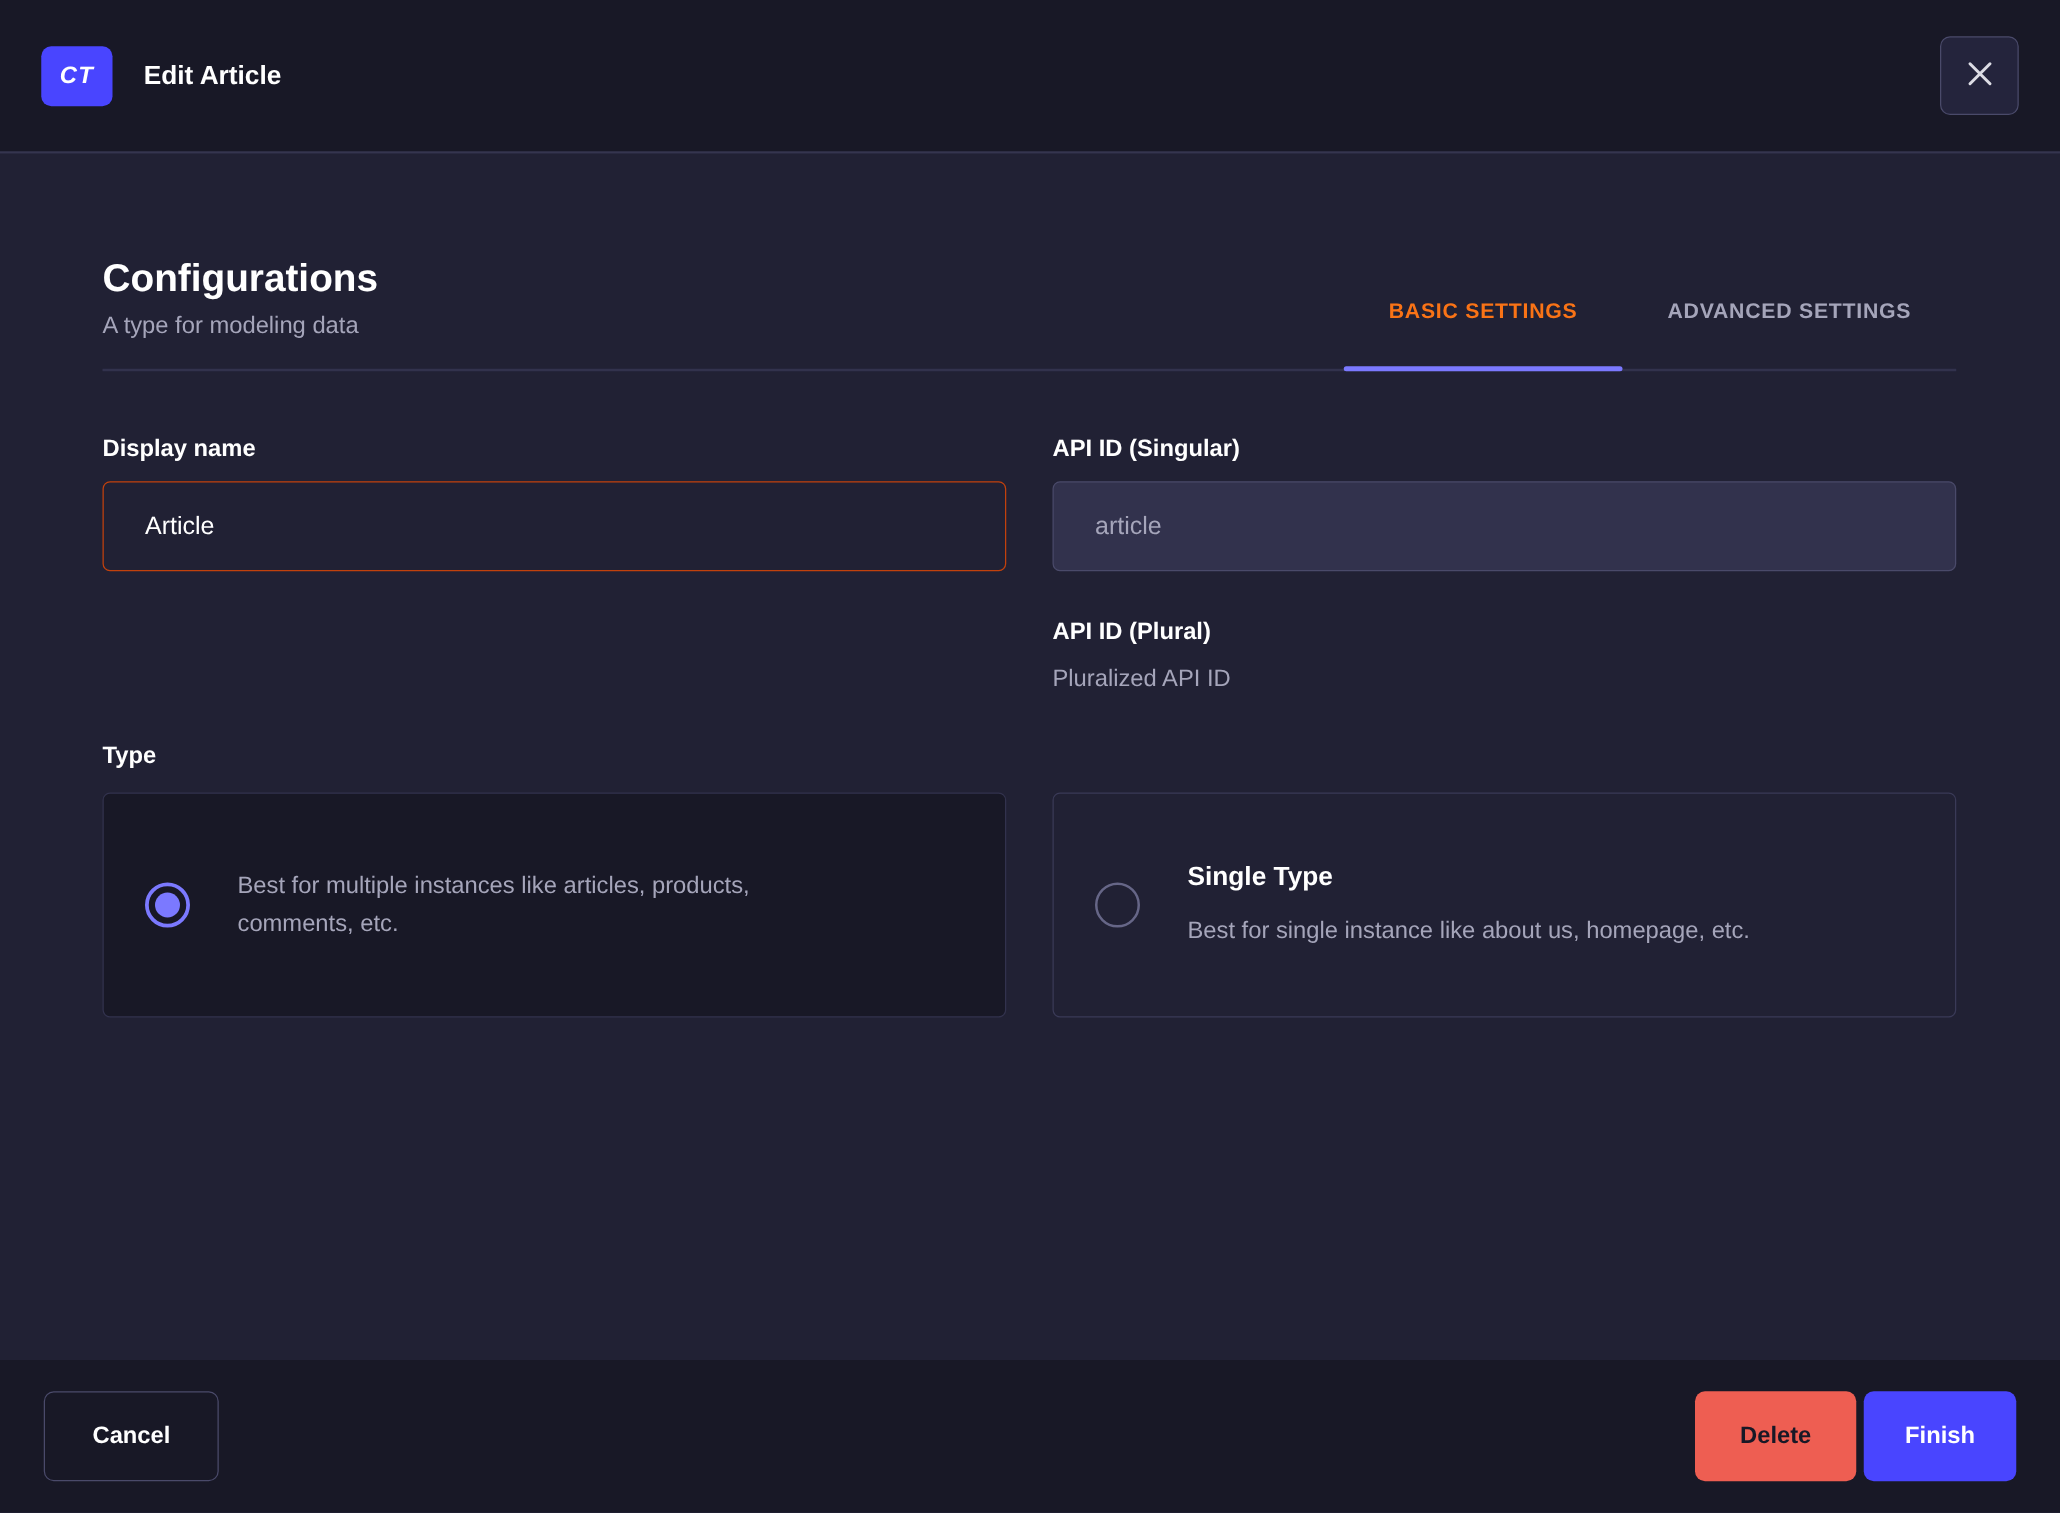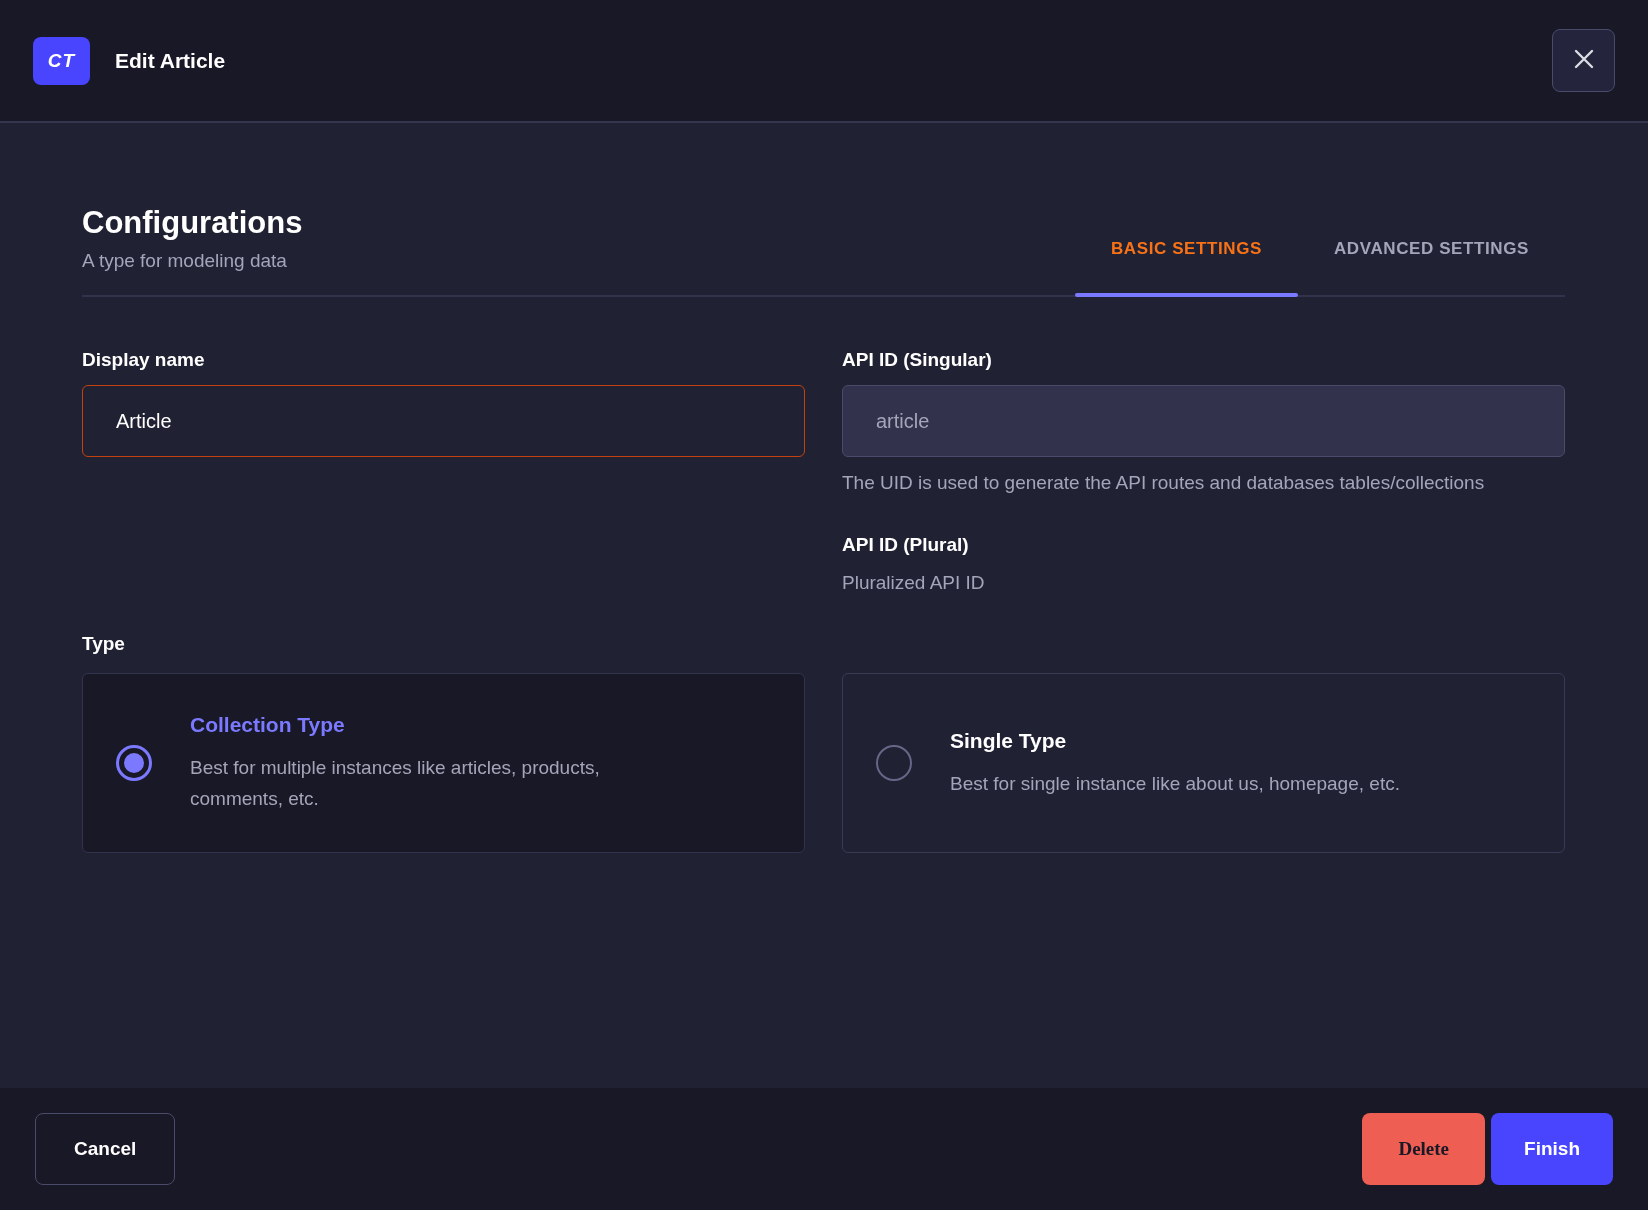--- a/index.html
+++ b/index.html
@@ -106,21 +106,21 @@
     background: #181826;
     display: flex; align-items: center;
     padding: 0 35px;
   }
   .btn {
     height: 72px; border-radius: 8px; border: none; cursor: pointer;
     font-family: inherit; font-size: 19px; font-weight: 700;
     display: inline-flex; align-items: center; justify-content: center;
   }
   .btn-cancel { background: transparent; border: 1px solid #4a4a6a; color: #ffffff; padding: 0 38px; }
-  .btn-delete { background: #ee5e52; color: #181826; padding: 0 36px; margin-left: auto; font-family: Liberation Serif, serif; }
+  .btn-delete { background: #ee5e52; color: #181826; padding: 0 36px; margin-left: auto; }
   .btn-finish { background: #4945ff; color: #ffffff; padding: 14px 33px; margin-left: 6px; }
 </style>
 </head>
 <body>
 
 <header class="modal-header">
   <div class="ct-badge">
     <span>CT</span>
   </div>
   <h2 class="modal-title">Edit Article</h2>
@@ -148,36 +148,34 @@
 
   <div class="form-grid">
     <div class="f-display">
       <label class="field-label">Display name</label>
       <input class="text-input" type="text" value="Article" style="">
     </div>
 
     <div class="f-singular">
       <label class="field-label">API ID (Singular)</label>
       <input class="text-input" type="text" disabled="" value="article" style="">
-      <p class="helper-text">The UID is used to generate the API routes and databases tables/collections</p>
     </div>
 
     <div class="f-plural">
       <label class="field-label">API ID (Plural)</label>
       <p class="helper-text">Pluralized API ID</p>
     </div>
   </div>
 
   <label class="field-label type-label">Type</label>
 
   <div class="type-grid">
     <div class="type-card selected">
       <span class="radio on"></span>
       <div>
-        <h3 class="card-title">Collection Type</h3>
         <p class="card-desc">Best for multiple instances like articles, products, comments, etc.</p>
       </div>
     </div>
 
     <div class="type-card unselected">
       <span class="radio off"></span>
       <div>
         <h3 class="card-title">Single Type</h3>
         <p class="card-desc">Best for single instance like about us, homepage, etc.</p>
       </div>

